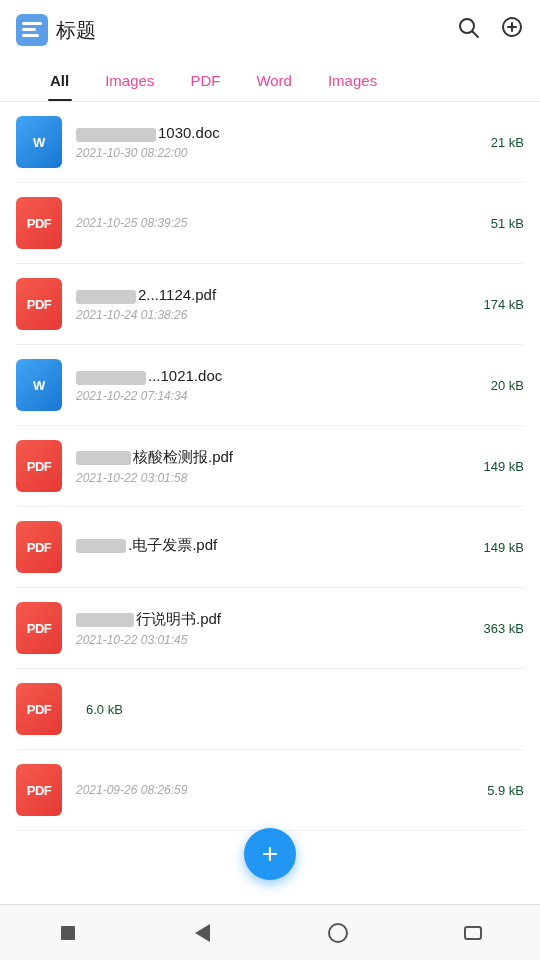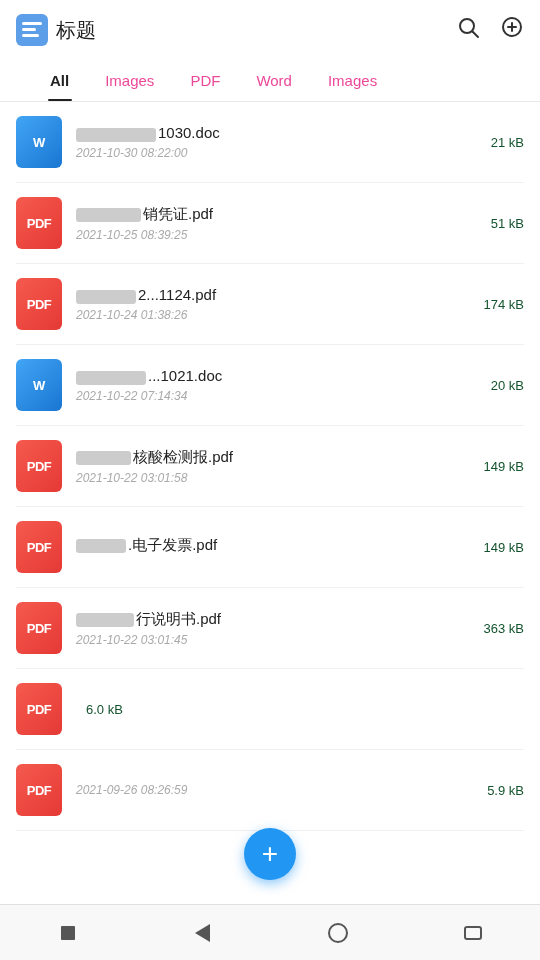--- a/index.html
+++ b/index.html
@@ -256,23 +256,20 @@
       <div class="file-date">2021-10-30 08:22:00</div>
     </div>
     <div class="file-size">21 kB</div>
   </div>
 
   <div class="file-item">
     <div class="file-icon pdf">
       <span class="file-icon-letter">PDF</span>
     </div>
     <div class="file-info">
-      <div class="file-name">
-        <span class="blurred" style="width:65px"></span><span>销凭证.pdf</span>
-      </div>
       <div class="file-date">2021-10-25 08:39:25</div>
     </div>
     <div class="file-size">51 kB</div>
   </div>
 
   <div class="file-item">
     <div class="file-icon pdf">
       <span class="file-icon-letter">PDF</span>
     </div>
     <div class="file-info">

